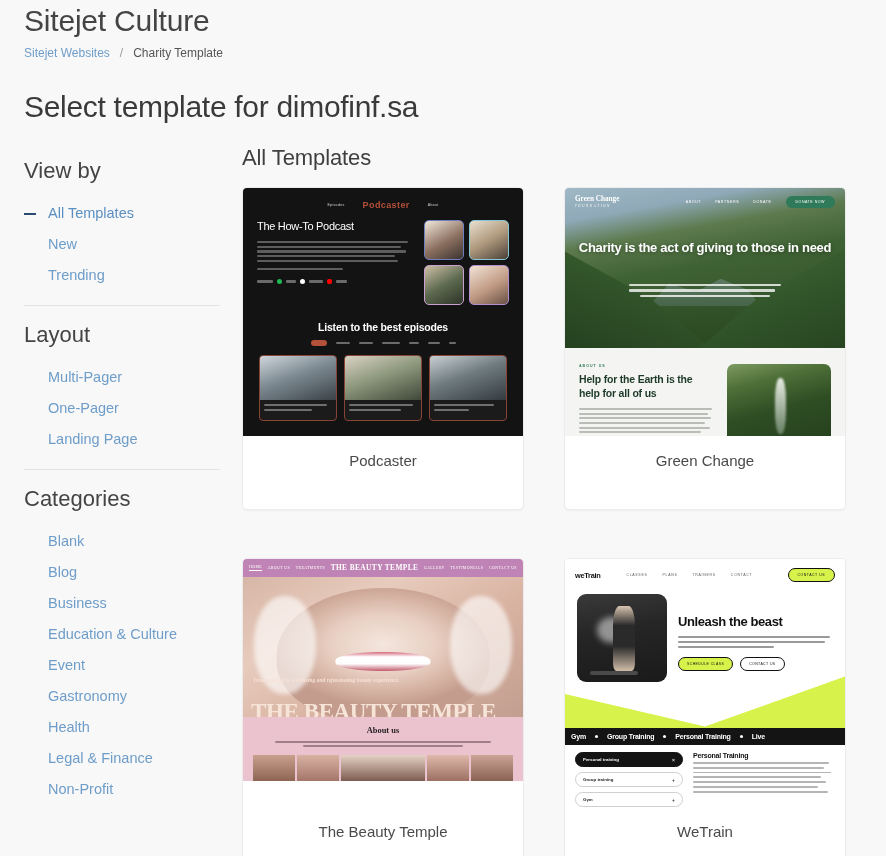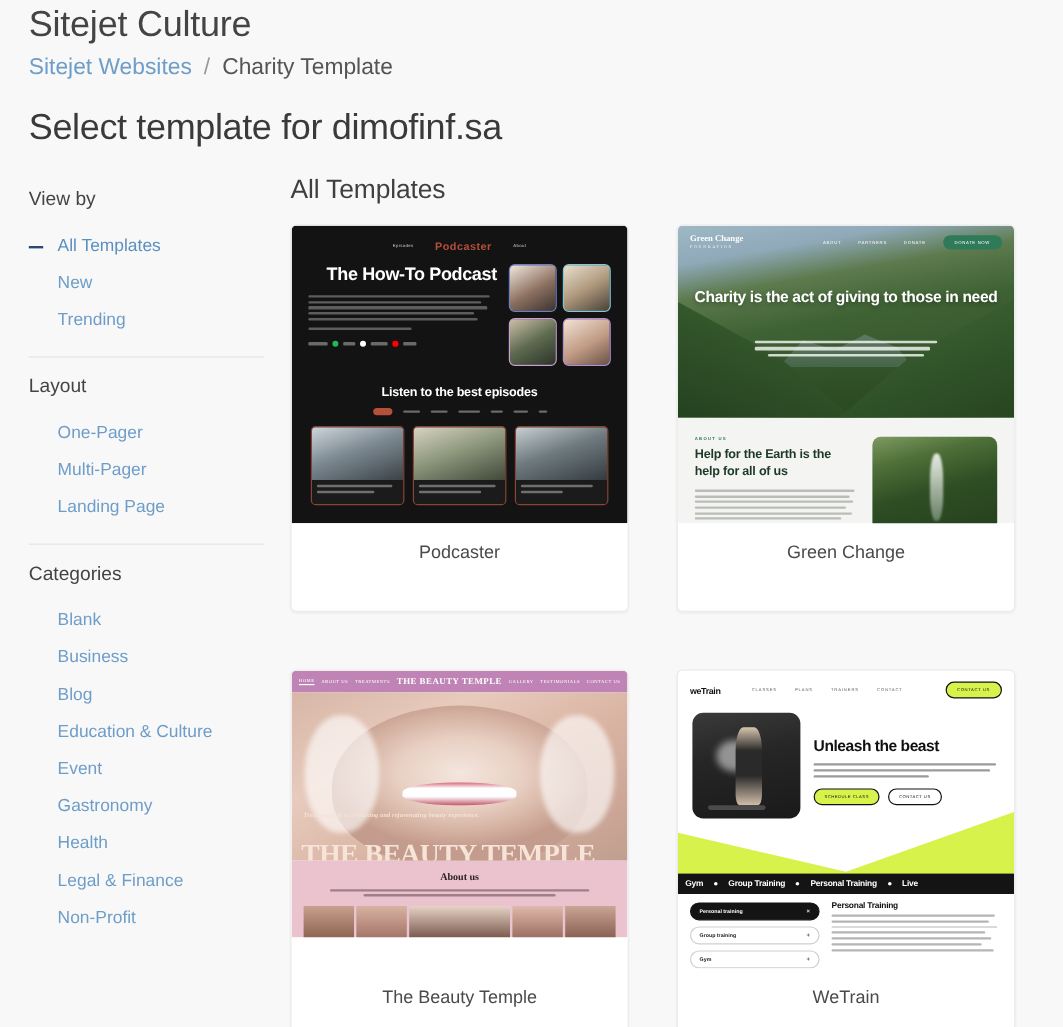--- a/index.html
+++ b/index.html
@@ -13,36 +13,36 @@
   .page { position: relative; width: 886px; height: 856px; }
 
   
   .app-title {
     position: absolute; left: 24px; top: 4px;
     font-size: 30px; font-weight: 400; color: #444444;
     letter-spacing: -0.2px;
   }
   .breadcrumb {
     position: absolute; left: 24px; top: 46px;
-    font-size: 19px; display: flex; align-items: center; gap: 0;
+    font-size: 12px; display: flex; align-items: center; gap: 0;
   }
   .breadcrumb .crumb-link { color: #6e9dc9; text-decoration: none; }
   .breadcrumb .crumb-sep { color: #9a9a9a; margin: 0 10px; }
   .breadcrumb .crumb-current { color: #555555; }
 
   .page-title {
     position: absolute; left: 24px; top: 90px;
     font-size: 30px; font-weight: 400; color: #3a3a3a;
     letter-spacing: -0.3px;
   }
 
   
   .sidebar { position: absolute; left: 24px; top: 158px; width: 196px; }
   .side-heading {
-    font-size: 16px; color: #444444; font-weight: 400;
+    font-size: 22px; color: #444444; font-weight: 400;
     margin-bottom: 14px;
   }
   .side-list { list-style: none; }
   .side-item {
     font-size: 14.5px; color: #6e9dc9;
     padding: 5px 0 5px 24px; position: relative; cursor: pointer;
     line-height: 1.45;
   }
   .side-item.active { color: #5a8fc0; }
   .side-item .dash {
@@ -73,21 +73,21 @@
   }
   .card.tall .thumb { height: 248px; }
 
   
   .tp { background: #131313; width: 100%; height: 100%; position: relative; color: #fff; }
   .tp-nav { display: flex; justify-content: center; align-items: center; gap: 18px; padding-top: 12px; font-size: 3.6px; }
   .tp-nav .lbl { color: #cfcfcf; letter-spacing: .3px; }
   .tp-brand { color: #b5503a; font-size: 9px; font-weight: 700; letter-spacing: .4px; }
   .tp-hero { display: flex; padding: 10px 14px 0 14px; gap: 10px; }
   .tp-hl { flex: 1; }
-  .tp-h1 { font-size: 15px; font-weight: 700; line-height: 1.25; letter-spacing: -0.3px; text-align: right; }
+  .tp-h1 { font-size: 11px; font-weight: 400; line-height: 1.25; letter-spacing: -0.3px; }
   .tp-p { margin-top: 7px; }
   .tp-line { height: 2.2px; background: #5d5d5d; border-radius: 1px; margin-bottom: 2.6px; }
   .tp-logos { display: flex; align-items: center; gap: 4px; margin-top: 9px; }
   .tp-dot { width: 5px; height: 5px; border-radius: 50%; }
   .tp-tag { height: 3px; width: 16px; background: #6a6a6a; border-radius: 1px; }
   .tp-grid { display: grid; grid-template-columns: 40px 40px; grid-template-rows: 40px 40px; gap: 5px; }
   .tp-ph { border-radius: 5px; border: 1.2px solid #7e6ea8; overflow: hidden; position: relative; }
   .tp-sub { text-align: center; font-size: 10.5px; font-weight: 700; margin-top: 16px; letter-spacing: -0.2px; }
   .tp-pills { display: flex; justify-content: center; gap: 9px; margin-top: 7px; align-items: center; }
   .tp-pill { background: #b5503a; border-radius: 6px; width: 16px; height: 6px; }
@@ -214,37 +214,37 @@
       <li class="side-item">
         <span>Trending</span>
       </li>
     </ul>
 
     <div class="divider"></div>
 
     <div class="side-heading">Layout</div>
     <ul class="side-list">
       <li class="side-item">
+        <span>Multi-Pager</span>
+      </li>
+      <li class="side-item">
         <span>One-Pager</span>
-      </li>
-      <li class="side-item">
-        <span>Multi-Pager</span>
       </li>
       <li class="side-item">
         <span>Landing Page</span>
       </li>
     </ul>
 
     <div class="divider"></div>
 
     <div class="side-heading">Categories</div>
     <ul class="side-list">
       <li class="side-item"><span>Blank</span></li>
+      <li class="side-item"><span>Blog</span></li>
       <li class="side-item"><span>Business</span></li>
-      <li class="side-item"><span>Blog</span></li>
       <li class="side-item"><span>Education &amp; Culture</span></li>
       <li class="side-item"><span>Event</span></li>
       <li class="side-item"><span>Gastronomy</span></li>
       <li class="side-item"><span>Health</span></li>
       <li class="side-item"><span>Legal &amp; Finance</span></li>
       <li class="side-item"><span>Non-Profit</span></li>
     </ul>
   </div>
 
   <div class="main">

